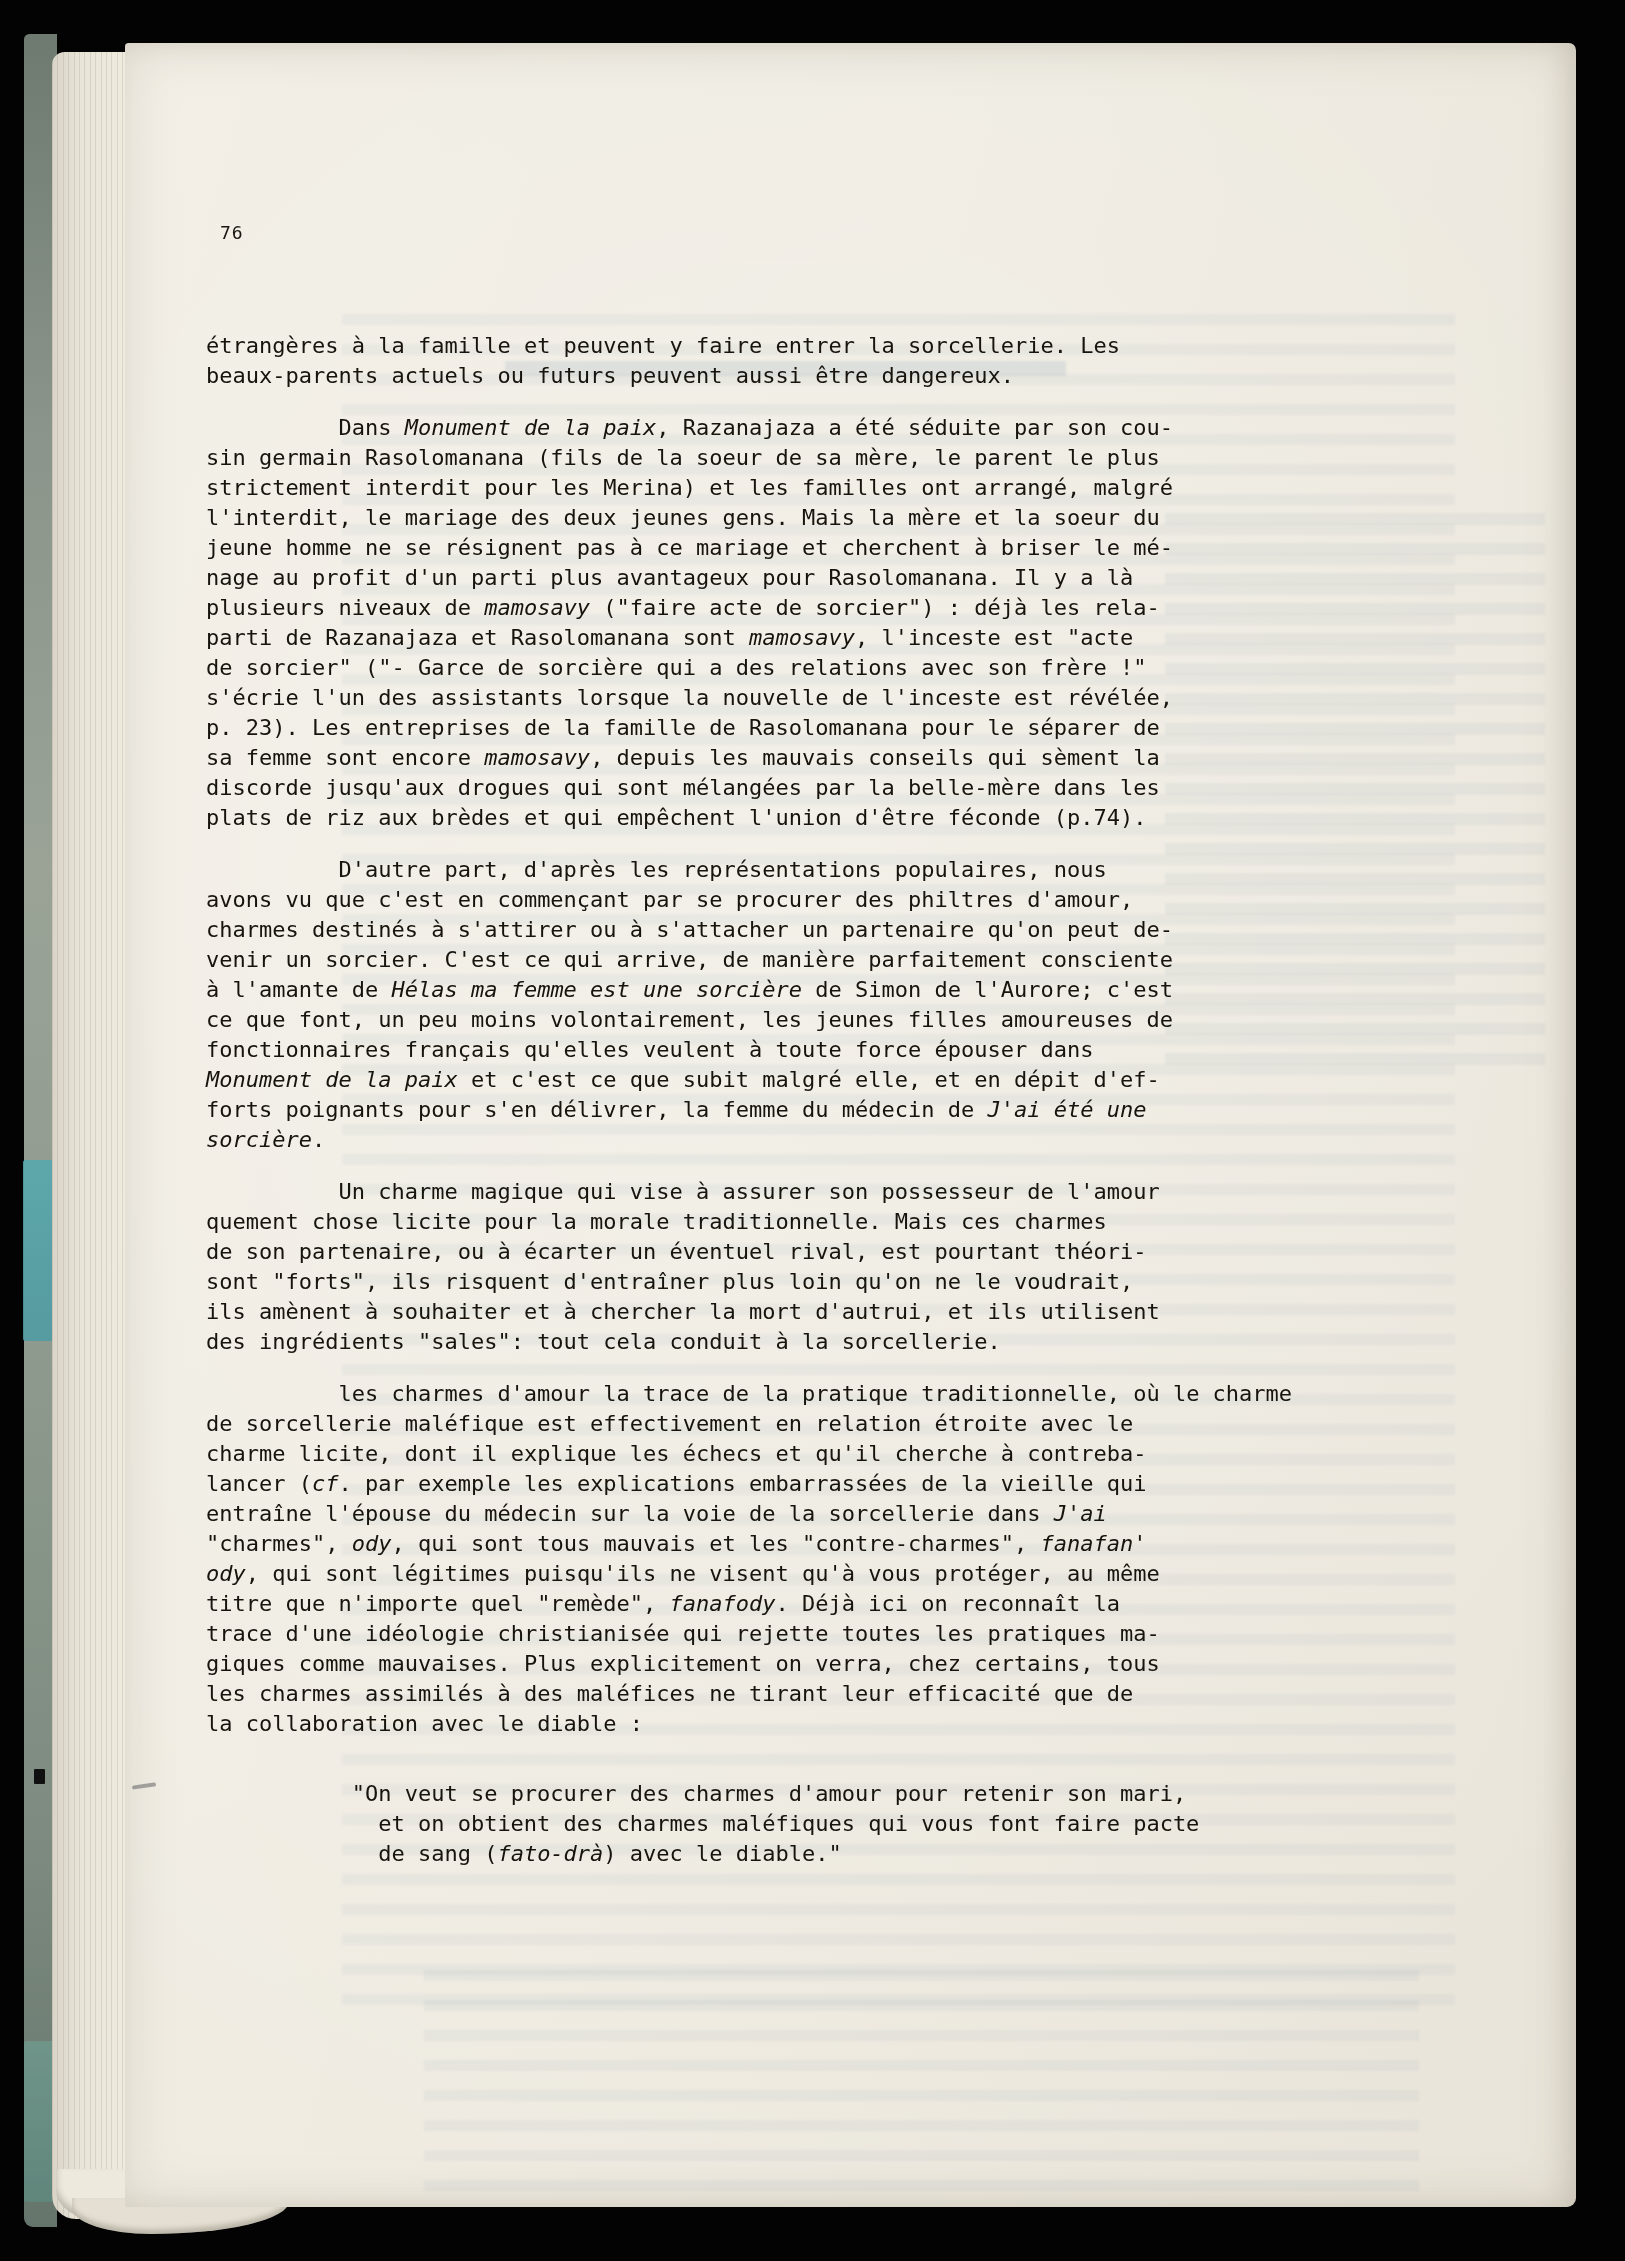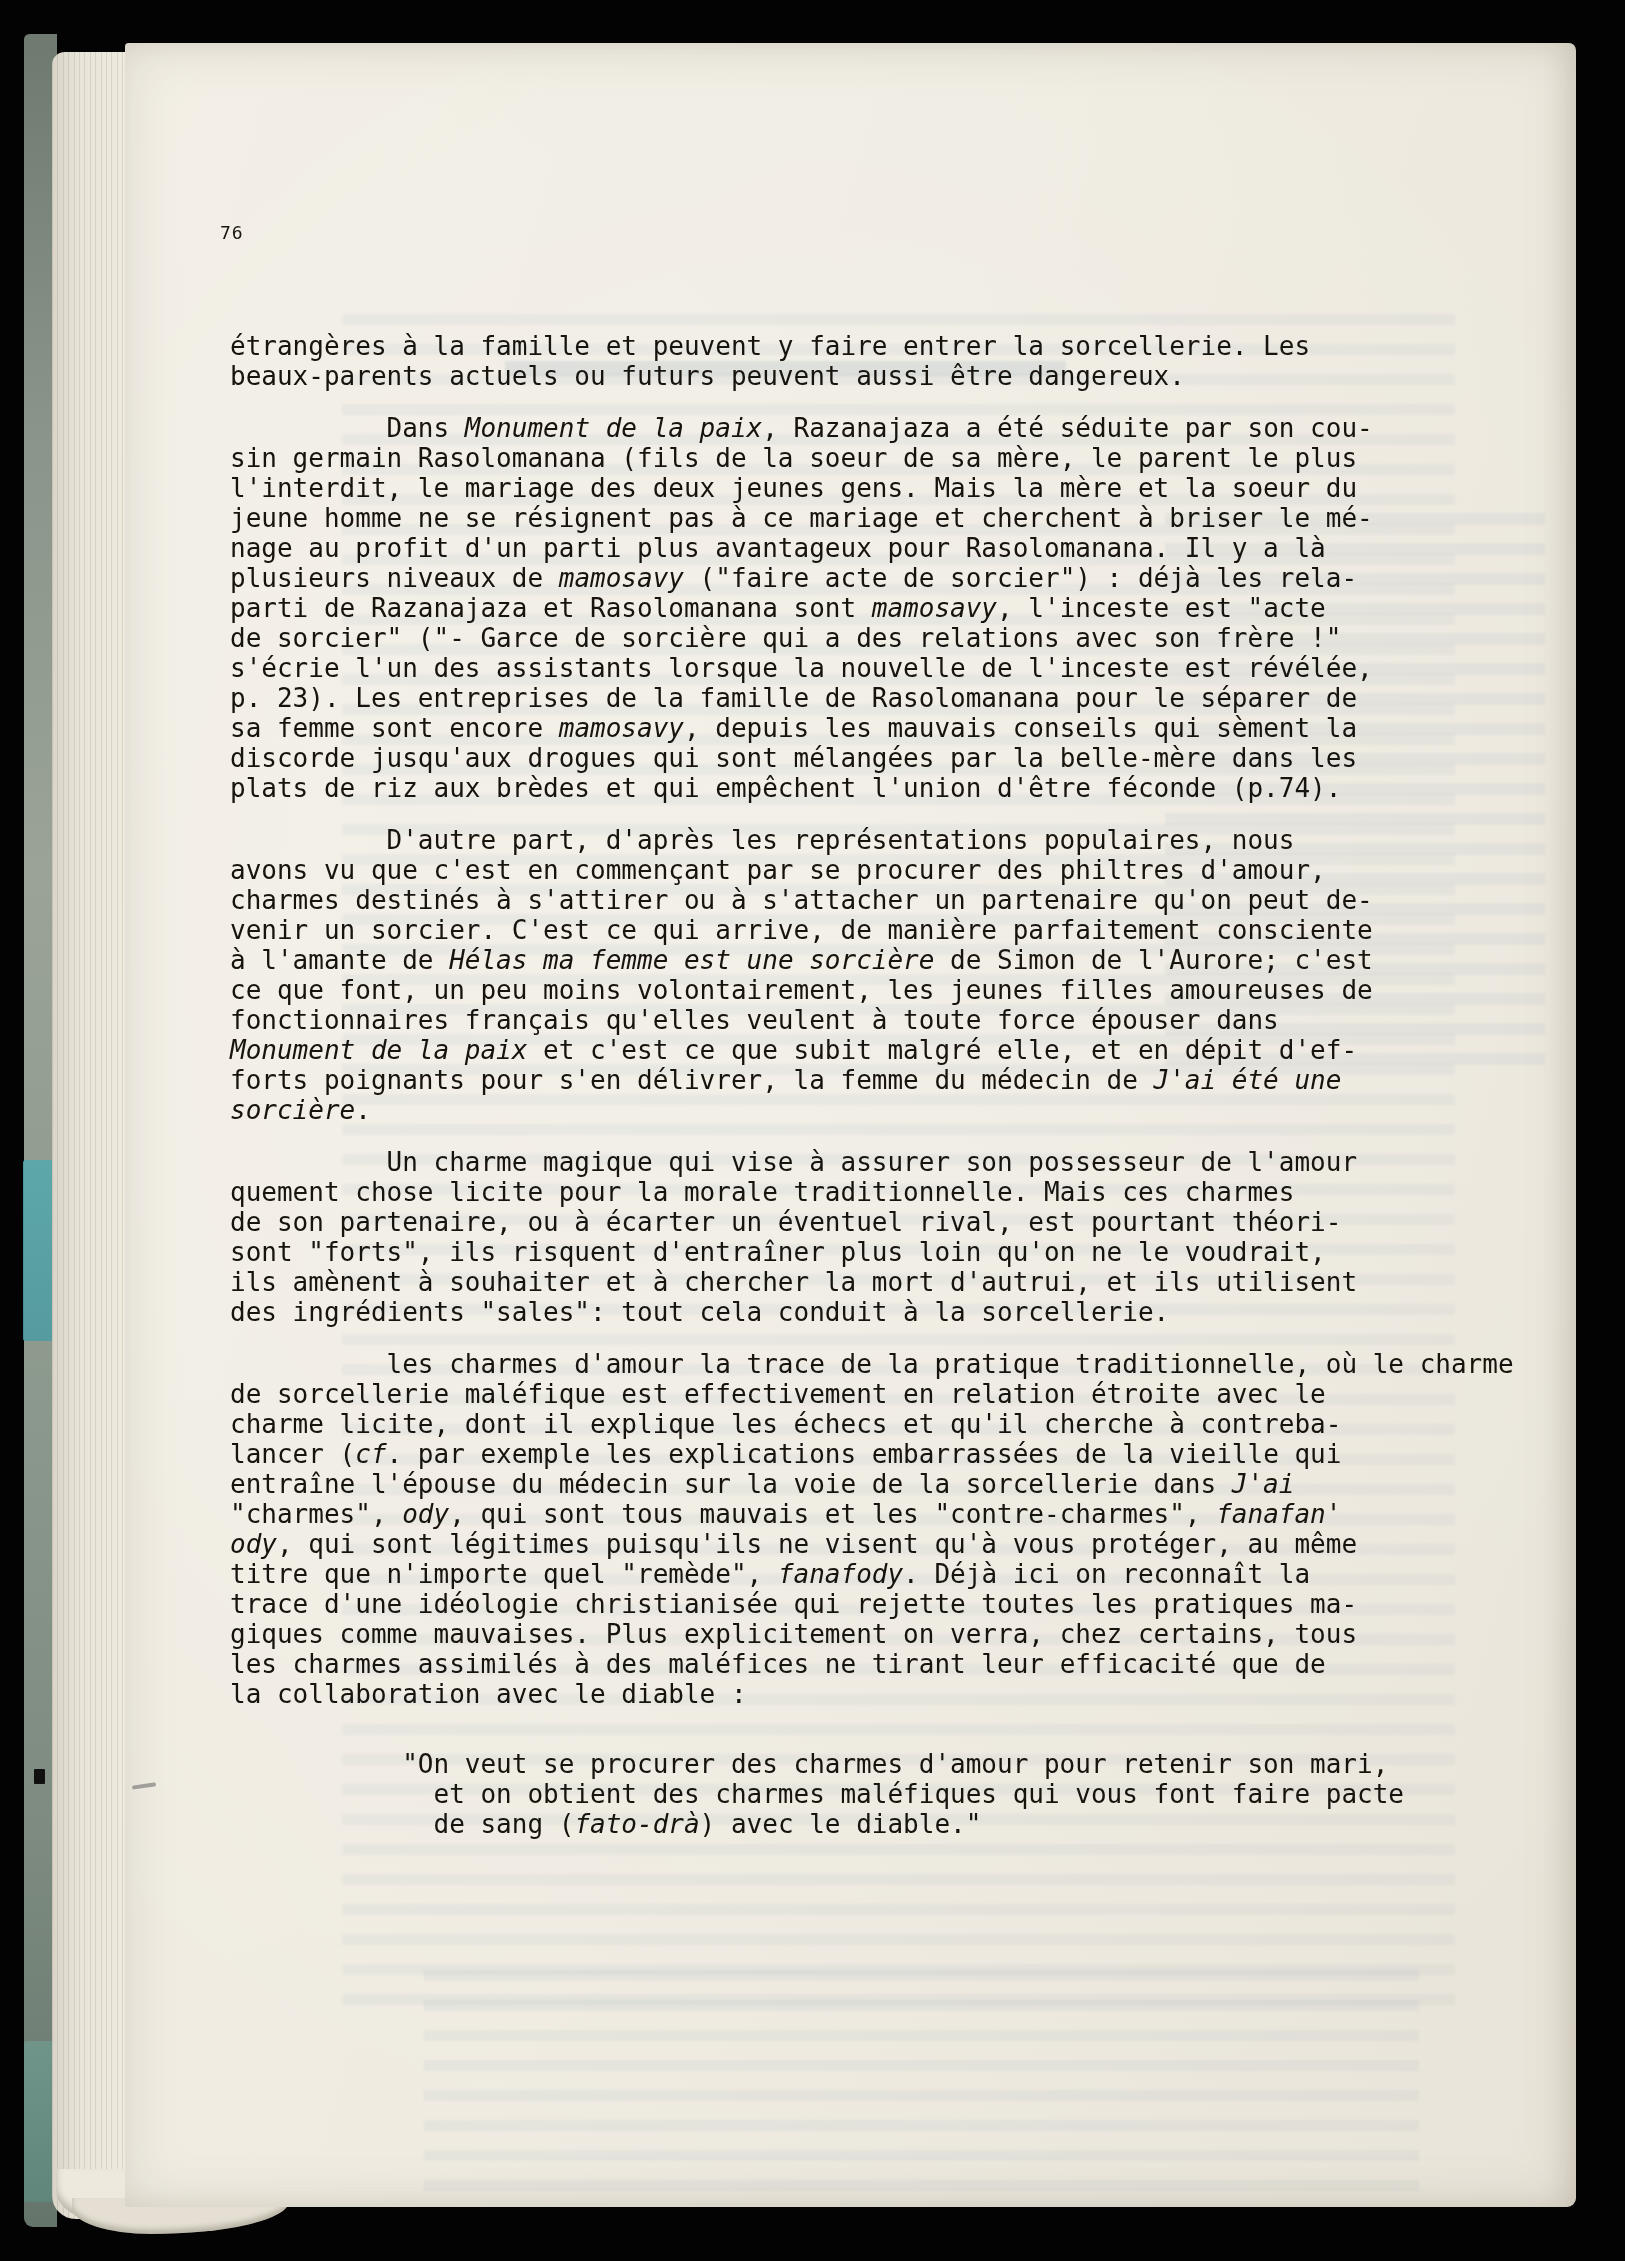--- a/index.html
+++ b/index.html
@@ -73,22 +73,22 @@
   .mark-tick{
     position:absolute;left:132px;top:1784px;width:23.5px;height:3.6px;
     background:rgba(70,70,75,.45);border-radius:1.8px;transform:rotate(-8deg);
   }
   
   .page-number{
     position:absolute;left:95px;top:179px;
     font-size:18px;color:#1a1712;letter-spacing:0.9px;
   }
   .text-block{
-    position:absolute;left:105px;top:288px;width:1230px;
-    font-size:26px;line-height:30px;color:#17130d;
+    position:absolute;left:81px;top:288px;width:1230px;
+    font-size:22px;line-height:30px;color:#17130d;
   }
   .line{white-space:pre;height:30px;}
   .it{font-style:italic;}
   .para + .para{margin-top:22px;}
   .para.indent .line:first-child{padding-left:10ch;}
   .para.quote{margin-top:40px;}
   .para.quote .line{padding-left:13ch;}
   .para.quote .line:first-child{padding-left:11ch;}
 </style>
 </head>
@@ -110,20 +110,21 @@
   <div class="page-number">76</div>
 
   <div class="text-block">
       <div class="para">
         <div class="line"><span>étrangères à la famille et peuvent y faire entrer la sorcellerie. Les</span></div>
         <div class="line"><span>beaux-parents actuels ou futurs peuvent aussi être dangereux.</span></div>
       </div>
       <div class="para indent">
         <div class="line"><span>Dans </span><span class="it">Monument de la paix</span><span>, Razanajaza a été séduite par son cou-</span></div>
         <div class="line"><span>sin germain Rasolomanana (fils de la soeur de sa mère, le parent le plus</span></div>
+        <div class="line"><span>strictement interdit pour les Merina) et les familles ont arrangé, malgré</span></div>
         <div class="line"><span>l'interdit, le mariage des deux jeunes gens. Mais la mère et la soeur du</span></div>
         <div class="line"><span>jeune homme ne se résignent pas à ce mariage et cherchent à briser le mé-</span></div>
         <div class="line"><span>nage au profit d'un parti plus avantageux pour Rasolomanana. Il y a là</span></div>
         <div class="line"><span>plusieurs niveaux de </span><span class="it">mamosavy</span><span> ("faire acte de sorcier") : déjà les rela-</span></div>
         <div class="line"><span>parti de Razanajaza et Rasolomanana sont </span><span class="it">mamosavy</span><span>, l'inceste est "acte</span></div>
         <div class="line"><span>de sorcier" ("- Garce de sorcière qui a des relations avec son frère !"</span></div>
         <div class="line"><span>s'écrie l'un des assistants lorsque la nouvelle de l'inceste est révélée,</span></div>
         <div class="line"><span>p. 23). Les entreprises de la famille de Rasolomanana pour le séparer de</span></div>
         <div class="line"><span>sa femme sont encore </span><span class="it">mamosavy</span><span>, depuis les mauvais conseils qui sèment la</span></div>
         <div class="line"><span>discorde jusqu'aux drogues qui sont mélangées par la belle-mère dans les</span></div>

